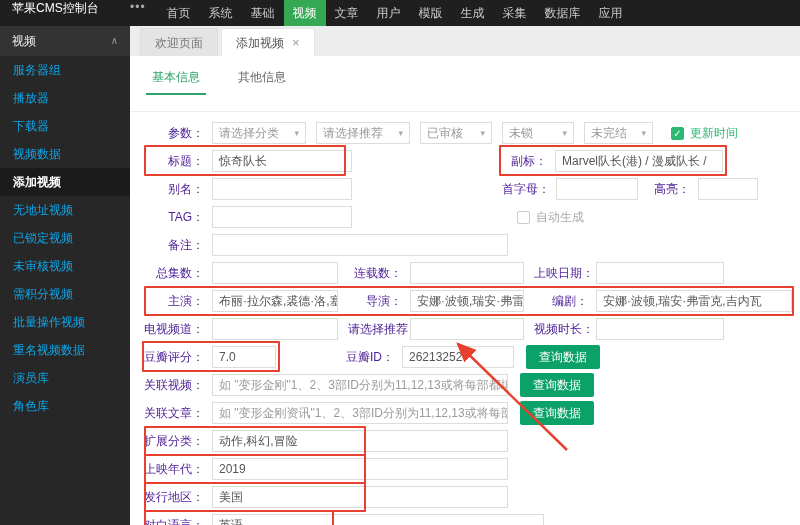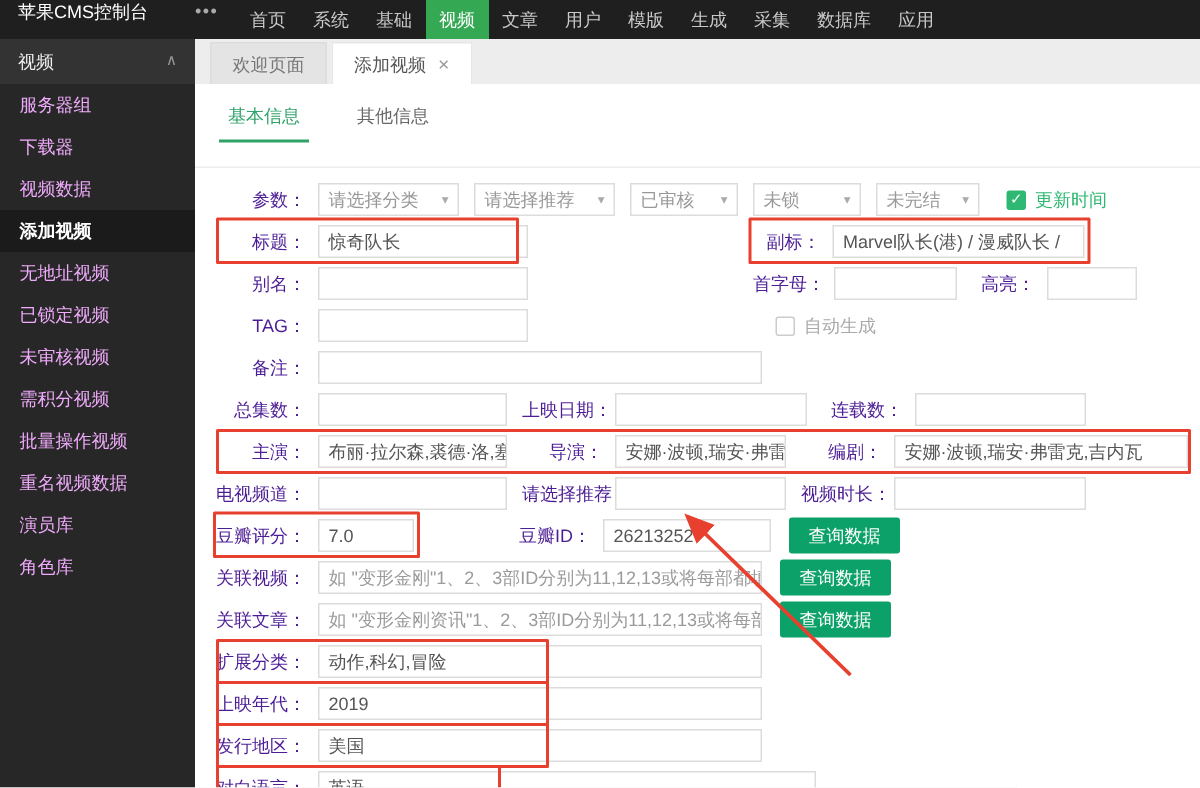--- a/index.html
+++ b/index.html
@@ -10,21 +10,21 @@
   .topbar { position: absolute; left: 0; top: 0; width: 800px; height: 26px; background: #1f1f1f; display: flex; align-items: flex-start; color: #c9c9c9; z-index: 10; }
   .logo { width: 118px; padding-left: 12px; color: #fff; white-space: nowrap; }
   .dots { padding: 0 12px; letter-spacing: 1px; color: #aaa; cursor: pointer; }
   .nav-item { height: 26px; line-height: 26px; padding: 0 9px; cursor: pointer; white-space: nowrap; }
   .nav-item.active { background: #35a854; color: #fff; }
 
   
   .sidebar { position: absolute; left: 0; top: 26px; width: 130px; bottom: 0; background: #272727; z-index: 9; }
   .side-header { height: 30px; line-height: 30px; padding: 0 12px; color: #eee; background: #333; display: flex; justify-content: space-between; align-items: center; cursor: pointer; }
   .side-header .chev { font-size: 10px; color: #999; }
-  .side-item { height: 28px; line-height: 28px; padding-left: 13px; color: #f0abfc; cursor: pointer; white-space: nowrap; }
+  .side-item { height: 28px; line-height: 28px; padding-left: 13px; color: #0ea5e9; cursor: pointer; white-space: nowrap; }
   .side-item.active { background: #1b1b1b; color: #fff; font-weight: bold; }
 
   
   .content { position: absolute; left: 130px; top: 26px; width: 670px; bottom: 0; }
   .tabstrip { height: 30px; background: #ededed; display: flex; align-items: flex-end; padding-left: 10px; }
   .wtab { height: 28px; line-height: 28px; padding: 0 14px; color: #777; background: #e4e4e4; border: 1px solid #dcdcdc; border-bottom: none; margin-right: 3px; cursor: pointer; display: flex; align-items: center; }
   .wtab.active { background: #fff; color: #555; border-color: #e6e6e6; }
   .wtab .close { margin-left: 8px; color: #999; font-size: 13px; cursor: pointer; }
 
   
@@ -74,20 +74,21 @@
     <div class="nav-item">数据库</div>
     <div class="nav-item">应用</div>
   </div>
 
   <div class="sidebar">
     <div class="side-header">
       <span>视频</span>
       <span class="chev">∧</span>
     </div>
     <div class="side-item">服务器组</div>
+    <div class="side-item">播放器</div>
     <div class="side-item">下载器</div>
     <div class="side-item">视频数据</div>
     <div class="side-item active">添加视频</div>
     <div class="side-item">无地址视频</div>
     <div class="side-item">已锁定视频</div>
     <div class="side-item">未审核视频</div>
     <div class="side-item">需积分视频</div>
     <div class="side-item">批量操作视频</div>
     <div class="side-item">重名视频数据</div>
     <div class="side-item">演员库</div>
@@ -180,26 +181,26 @@
 
         <div class="row">
           <span class="lbl">备注：</span>
           <div class="inp" style="width:296px"></div>
         </div>
 
         <div class="row">
           <span class="lbl">总集数：</span>
           <div class="inp" style="width:126px"></div>
           <span class="group" style="margin-left:10px">
+            <span class="lbl w54">连载数：</span>
+            <div class="inp" style="width:114px"></div>
+          </span>
+          <span class="group" style="margin-left:10px">
             <span class="lbl w54">上映日期：</span>
             <div class="inp" style="width:128px"></div>
-          </span>
-          <span class="group" style="margin-left:10px">
-            <span class="lbl w54">连载数：</span>
-            <div class="inp" style="width:114px"></div>
           </span>
         </div>
 
         <div class="row">
           <i class="hl" style="left:6px;top:-4px;width:650px;height:30px"></i>
           <span class="lbl">主演：</span>
           <div class="inp" style="width:126px">布丽·拉尔森,裘德·洛,塞缪尔·杰</div>
           <span class="group" style="margin-left:10px">
             <span class="lbl w54">导演：</span>
             <div class="inp" style="width:114px">安娜·波顿,瑞安·弗雷克</div>

